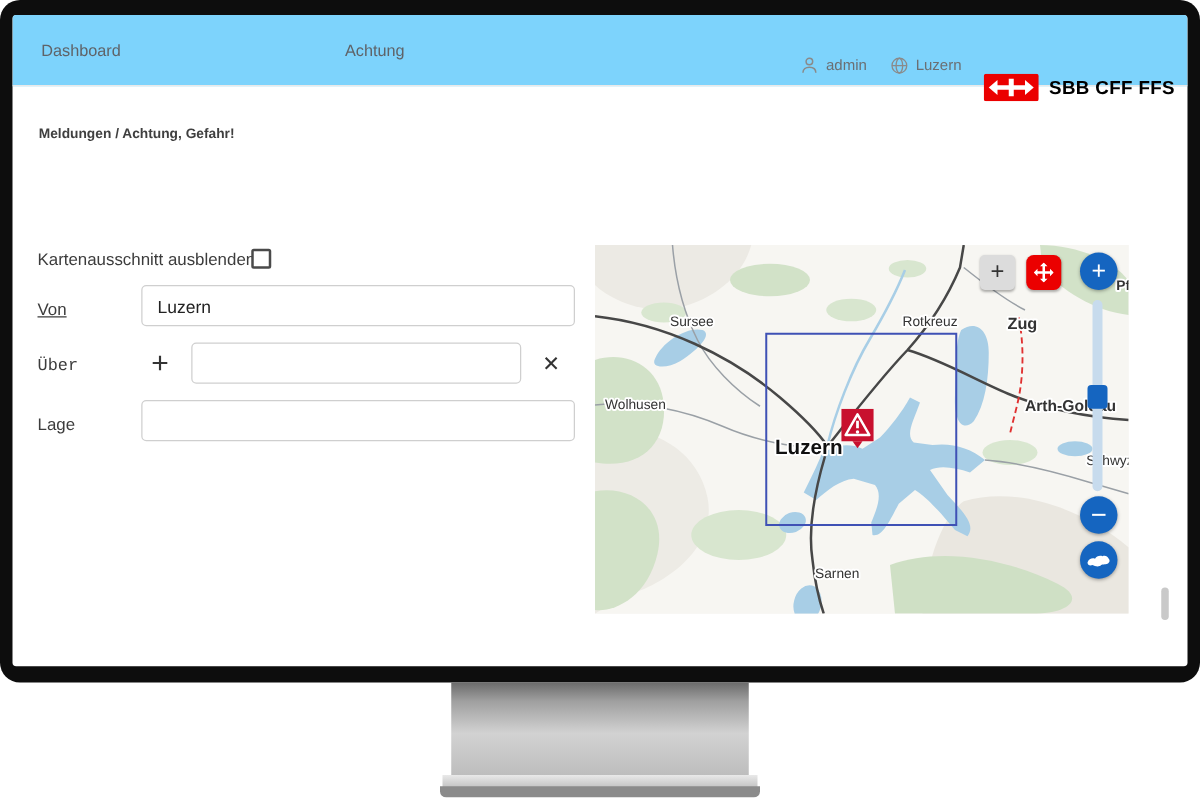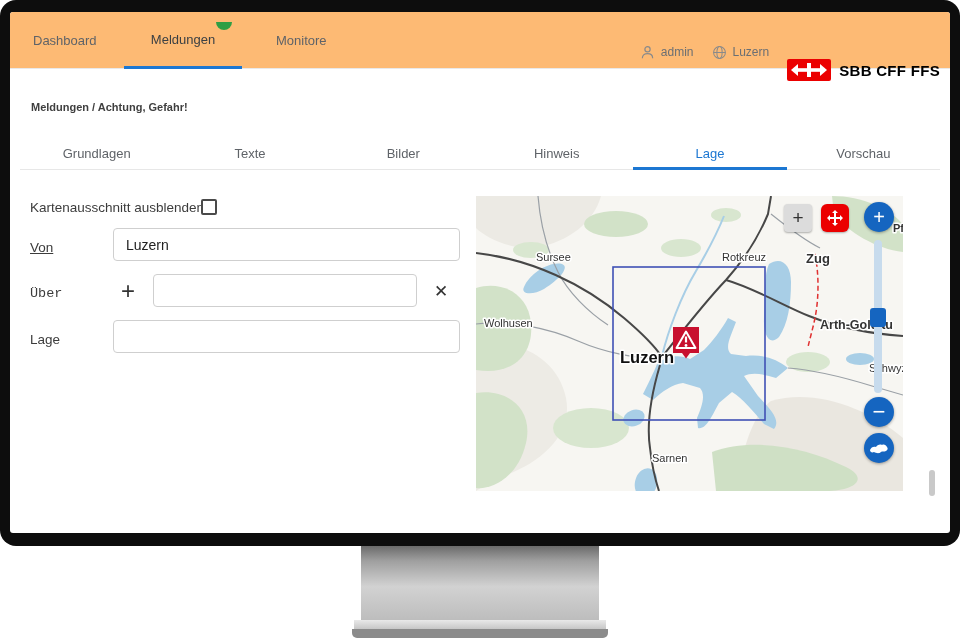--- a/index.html
+++ b/index.html
@@ -8,21 +8,21 @@
 
   
   .monitor{position:absolute;left:0;top:0;width:960px;height:546px;background:#0d0d0d;border-radius:16px;}
   .screen{position:absolute;left:10px;top:12px;width:940px;height:521px;background:#fff;border-radius:3px;overflow:hidden;}
   .stand-neck{position:absolute;left:361px;top:546px;width:238px;height:74px;
     background:linear-gradient(180deg,#6b6b6b,#9f9f9f 20%,#d2d2d2 55%,#bdbdbd);}
   .stand-base{position:absolute;left:354px;top:620px;width:252px;height:11px;background:linear-gradient(180deg,#e9e9e9,#bfbfbf);}
   .stand-foot{position:absolute;left:352px;top:629px;width:256px;height:9px;background:#8b8b8b;border-radius:0 0 5px 5px;}
 
   
-  .navbar{position:absolute;left:0;top:0;width:940px;height:57px;background:#fdba74;border-bottom:1px solid #e9e9e9;}
+  .navbar{position:absolute;left:0;top:0;width:940px;height:57px;background:#7dd3fc;border-bottom:1px solid #e9e9e9;}
   .nav-item{position:absolute;top:0;height:57px;display:flex;align-items:center;font-size:13px;color:#5f6368;cursor:pointer;}
   #nav-dashboard{left:23px;}
   #nav-meldungen{left:114px;width:118px;justify-content:center;color:#3c4043;border-bottom:3px solid #1c77d2;}
   #nav-monitore{left:266px;}
   .green-arc{position:absolute;left:92px;top:9px;width:16px;height:9px;}
   .nav-right{position:absolute;right:10px;top:16px;height:48px;display:flex;align-items:center;gap:18px;}
   .nav-chip{display:flex;align-items:center;gap:6px;font-size:12px;color:#6b6f73;cursor:pointer;}
   .logo{display:flex;align-items:center;gap:8px;margin-top:36px;}
   .logo-flag{width:44px;height:22px;display:block;}
   .logo-text{font-size:15px;font-weight:bold;color:#000;letter-spacing:.3px;}
@@ -73,27 +73,21 @@
   .scroll-thumb{position:absolute;left:919px;top:458px;width:6px;height:26px;background:#c9c9c9;border-radius:3px;cursor:pointer;}
 </style>
 </head>
 <body>
 
 <div class="monitor">
   <div class="screen">
 
     <header class="navbar">
       <div class="nav-item" id="nav-dashboard">Dashboard</div>
-      <div class="nav-item" id="nav-meldungen">
-        <span>Meldungen</span>
-        <svg class="green-arc" viewBox="0 0 16 9">
-          <path d="M0,1 A8,8 0 0 0 16,1 Z" fill="#2f9e44"></path>
-        </svg>
-      </div>
-      <div class="nav-item" id="nav-monitore">Monitore</div>
+      <div class="nav-item" id="nav-monitore">Achtung</div>
 
       <div class="nav-right">
         <div class="nav-chip">
           <svg width="15" height="15" viewBox="0 0 16 16" fill="none" stroke="#8a8a8a" stroke-width="1.3">
             <circle cx="8" cy="4.5" r="2.8"></circle>
               <path d="M2.5,14 C2.5,10.8 5,9.3 8,9.3 C11,9.3 13.5,10.8 13.5,14"></path>
           </svg>
           <span>admin</span>
         </div>
         <div class="nav-chip">
@@ -114,28 +108,20 @@
               <path d="M40,11 L33,5 L33,17 Z"></path>
             </g>
           </svg>
           <span class="logo-text">SBB CFF FFS</span>
         </div>
       </div>
     </header>
 
     <div class="breadcrumb">Meldungen / Achtung, Gefahr!</div>
 
-    <div class="tabs">
-      <div class="tab">Grundlagen</div>
-      <div class="tab">Texte</div>
-      <div class="tab">Bilder</div>
-      <div class="tab">Hinweis</div>
-      <div class="tab active">Lage</div>
-      <div class="tab">Vorschau</div>
-    </div>
 
     <span class="f-label" style="left:20px;top:188px;">Kartenausschnitt ausblenden</span>
     <span class="checkbox"></span>
 
     <span class="f-label" style="left:20px;top:228px;text-decoration:underline;">Von</span>
     <input class="t-input" id="von-input" value="Luzern" style="">
 
     <span class="f-label" style="left:20px;top:274px;font-family:Liberation Mono, monospace;">Über</span>
     <button class="icon-btn" id="add-via">+</button>
     <input class="t-input" id="via-input" value="" style="">

